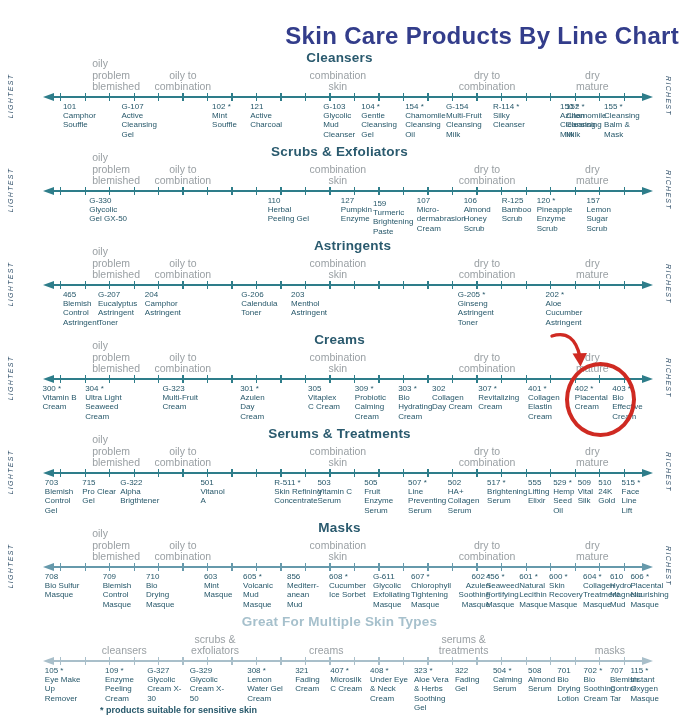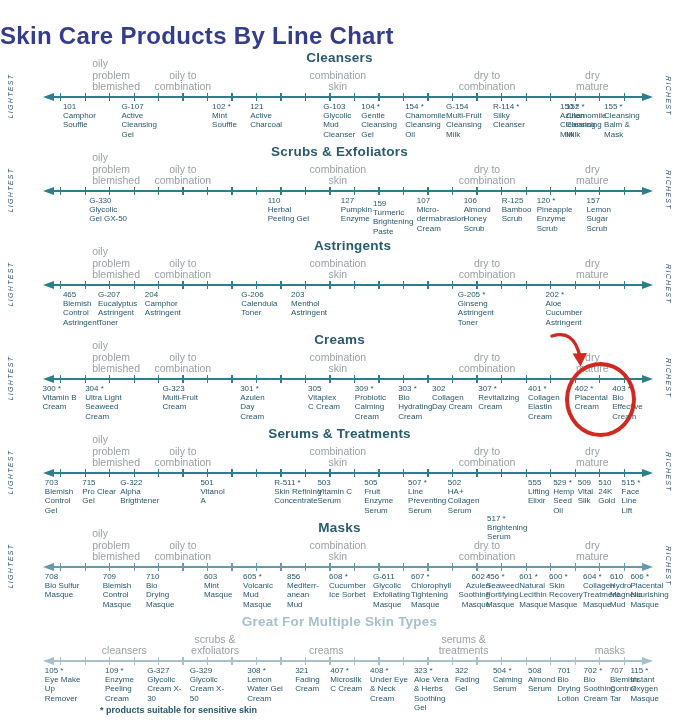--- a/index.html
+++ b/index.html
@@ -1,18 +1,18 @@
 <!DOCTYPE html>
 <html><head>
 <meta charset="utf-8">
 <style>
   html,body{margin:0;padding:0;background:#ffffff;}
   body{font-family:"Liberation Sans", sans-serif;}
   #page{position:relative;width:679px;height:727px;background:#fff;overflow:hidden;}
-  .main-title{position:absolute;top:6px;left:0;width:679px;text-align:left;
+  .main-title{position:absolute;top:6px;left:0;width:679px;text-align:right;
     font-size:24px;font-weight:bold;letter-spacing:.3px;}
   .section{position:absolute;left:0;width:679px;height:94px;}
   .sec-title{position:absolute;top:0;left:0;right:0;text-align:center;
     font-size:13.5px;font-weight:bold;letter-spacing:.2px;}
   .sec-subtitle{position:absolute;top:15px;left:0;right:0;text-align:center;font-size:10.5px;}
   .zones{position:absolute;left:60px;width:585px;top:6px;height:36px;}
   .zone{position:absolute;bottom:0;font-size:10.5px;line-height:1.07;white-space:pre-line;
     text-align:center;transform:translateX(-50%);}
   .zone.left{transform:none;text-align:left;}
   .axis{position:absolute;left:52px;width:592px;top:46px;height:2px;}
@@ -261,21 +261,21 @@
           <div class="product" style="left: 32%; color: rgb(39, 88, 106); max-width: 52px; margin-left: 27px;">R-511 *
 Skin Refining Concentrate</div>
           <div class="product" style="left: 44%; color: rgb(39, 88, 106); max-width: 36px;">503
 Vitamin C Serum</div>
           <div class="product" style="left: 52%; color: rgb(39, 88, 106); max-width: 34px;">505
 Fruit Enzyme Serum</div>
           <div class="product" style="left: 59.5%; color: rgb(39, 88, 106); max-width: 44px;">507 *
 Line Preventing Serum</div>
           <div class="product" style="left: 66.3%; color: rgb(39, 88, 106); max-width: 40px;">502
 HA+ Collagen Serum</div>
-          <div class="product" style="left: 73%; color: rgb(39, 88, 106); max-width: 48px; margin-top: 36px;">517 *
+          <div class="product" style="left: 73%; color: rgb(39, 88, 106); max-width: 48px;">517 *
 Brightening Serum</div>
           <div class="product" style="left: 80%; color: rgb(39, 88, 106); max-width: 30px;">555
 Lifting Elixir</div>
           <div class="product" style="left: 84.3%; color: rgb(39, 88, 106); max-width: 26px;">529 *
 Hemp Seed Oil</div>
           <div class="product" style="left: 88.5%; color: rgb(39, 88, 106); max-width: 24px;">509
 Vital Silk</div>
           <div class="product" style="left: 92%; color: rgb(39, 88, 106); max-width: 26px;">510
 24K Gold</div>
           <div class="product" style="left: 96%; color: rgb(39, 88, 106); max-width: 40px;">515 *

